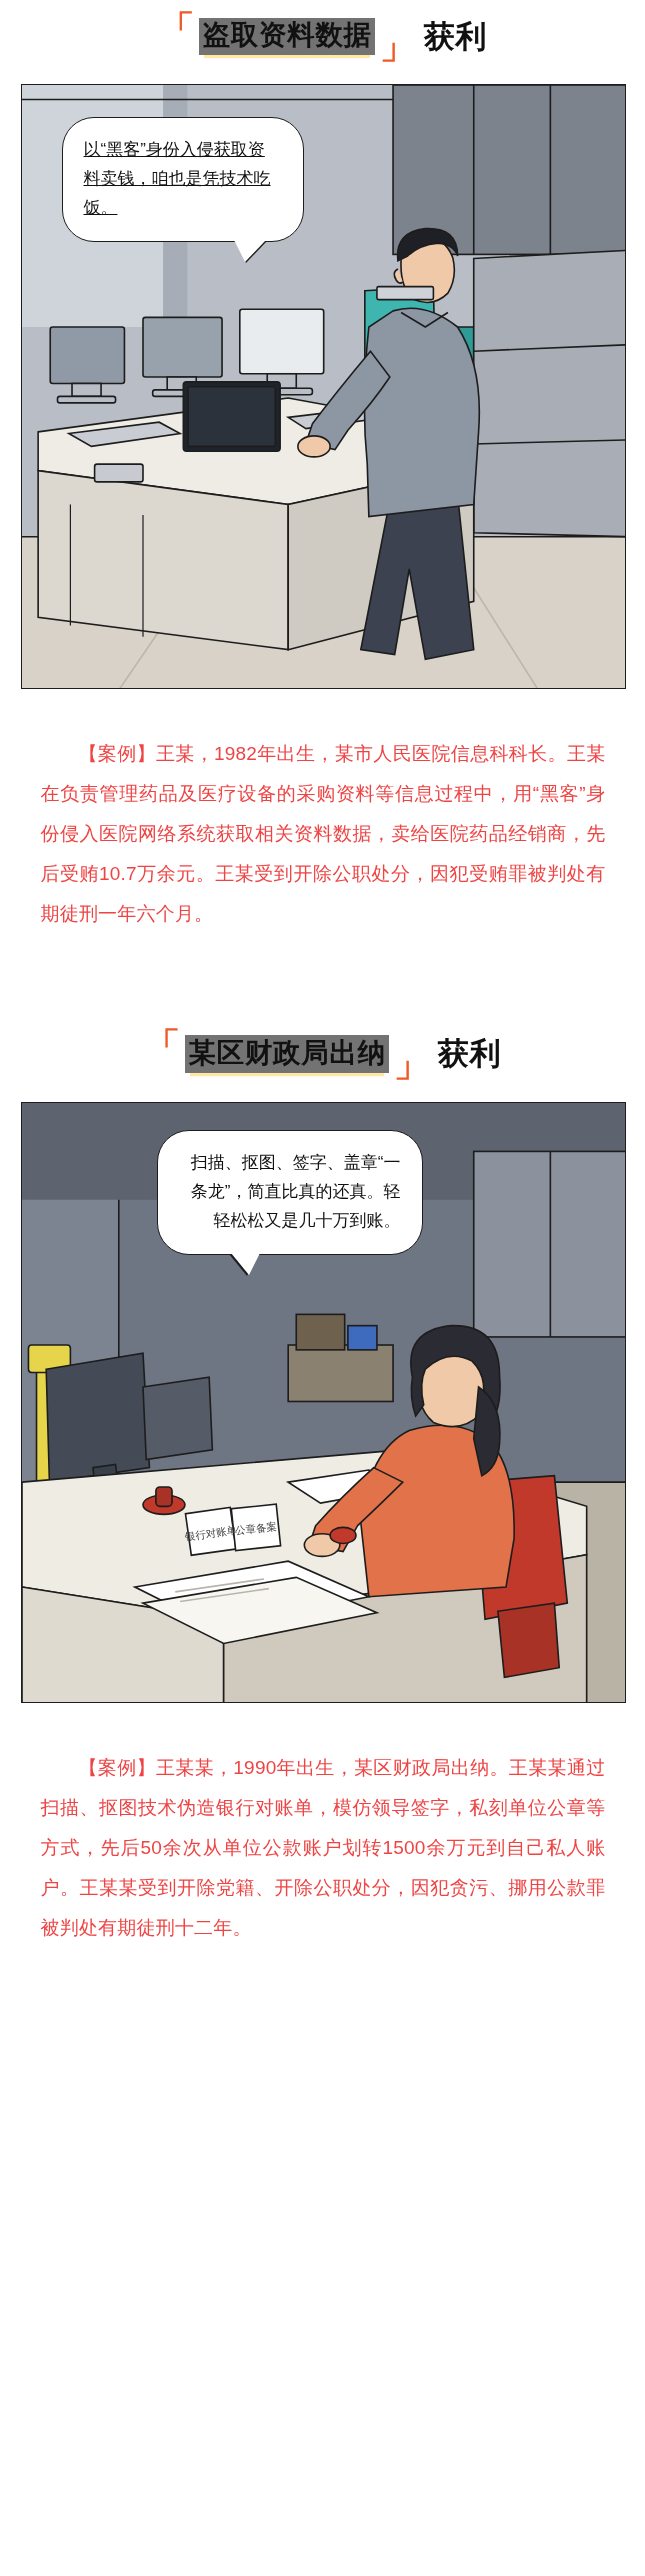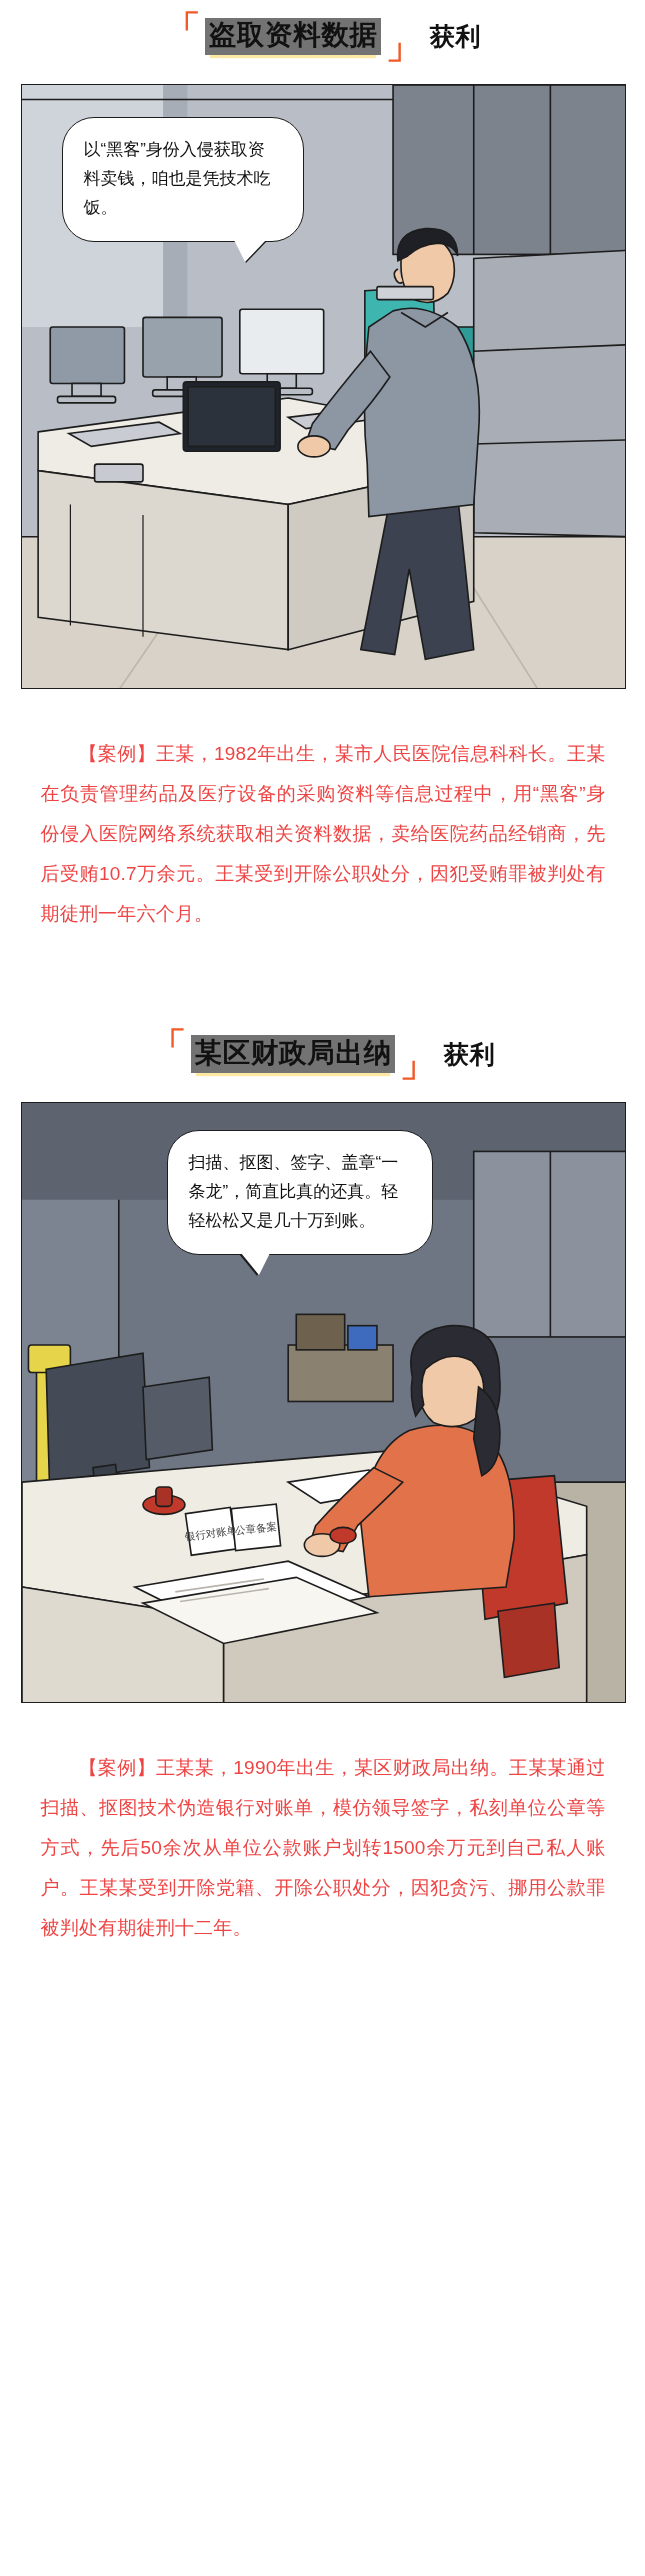--- a/index.html
+++ b/index.html
@@ -51,21 +51,21 @@
     background: #737373;
     padding: 1.6px 3.2px 3.2px 3.2px;
     font-size: 27.4px;
     font-weight: bold;
     letter-spacing: 0.8px;
     color: #111111;
     line-height: 1.2;
     box-shadow: 0 8px 0 -4.8px #ffe8a3;
   }
   .heading-tail {
-    font-size: 25px;
+    font-size: 31px;
     font-weight: bold;
     color: #111111;
     letter-spacing: 0.8px;
     margin-left: 3.2px;
   }
 
   
   .illus-wrap {
     margin: 11.3px auto 0 auto;
     width: 605px;
@@ -96,33 +96,35 @@
   }
   .bubble::after {
     content: "";
     position: absolute;
     width: 0; height: 0;
   }
   .bubble-1 {
     left: 40px;
     top: 32px;
     width: 242px;
+    text-decoration: underline;
   }
   .bubble-1::after {
     right: 37px;
     bottom: -21px;
     border-left: 11.3px solid transparent;
     border-right: 21px solid transparent;
     border-top: 22.6px solid #ffffff;
     filter: drop-shadow(1.6px 1.6px 0 #1d1d1d);
   }
   .bubble-2 {
-    left: 145px;
+    left: 135px;
     top: 27.4px;
     width: 266px;
+    text-align: right;
   }
   .bubble-2::after {
     left: 73px;
     bottom: -21px;
     border-left: 18px solid transparent;
     border-right: 11.3px solid transparent;
     border-top: 22.6px solid #ffffff;
     filter: drop-shadow(-1.6px 1.6px 0 #1d1d1d);
   }
 

